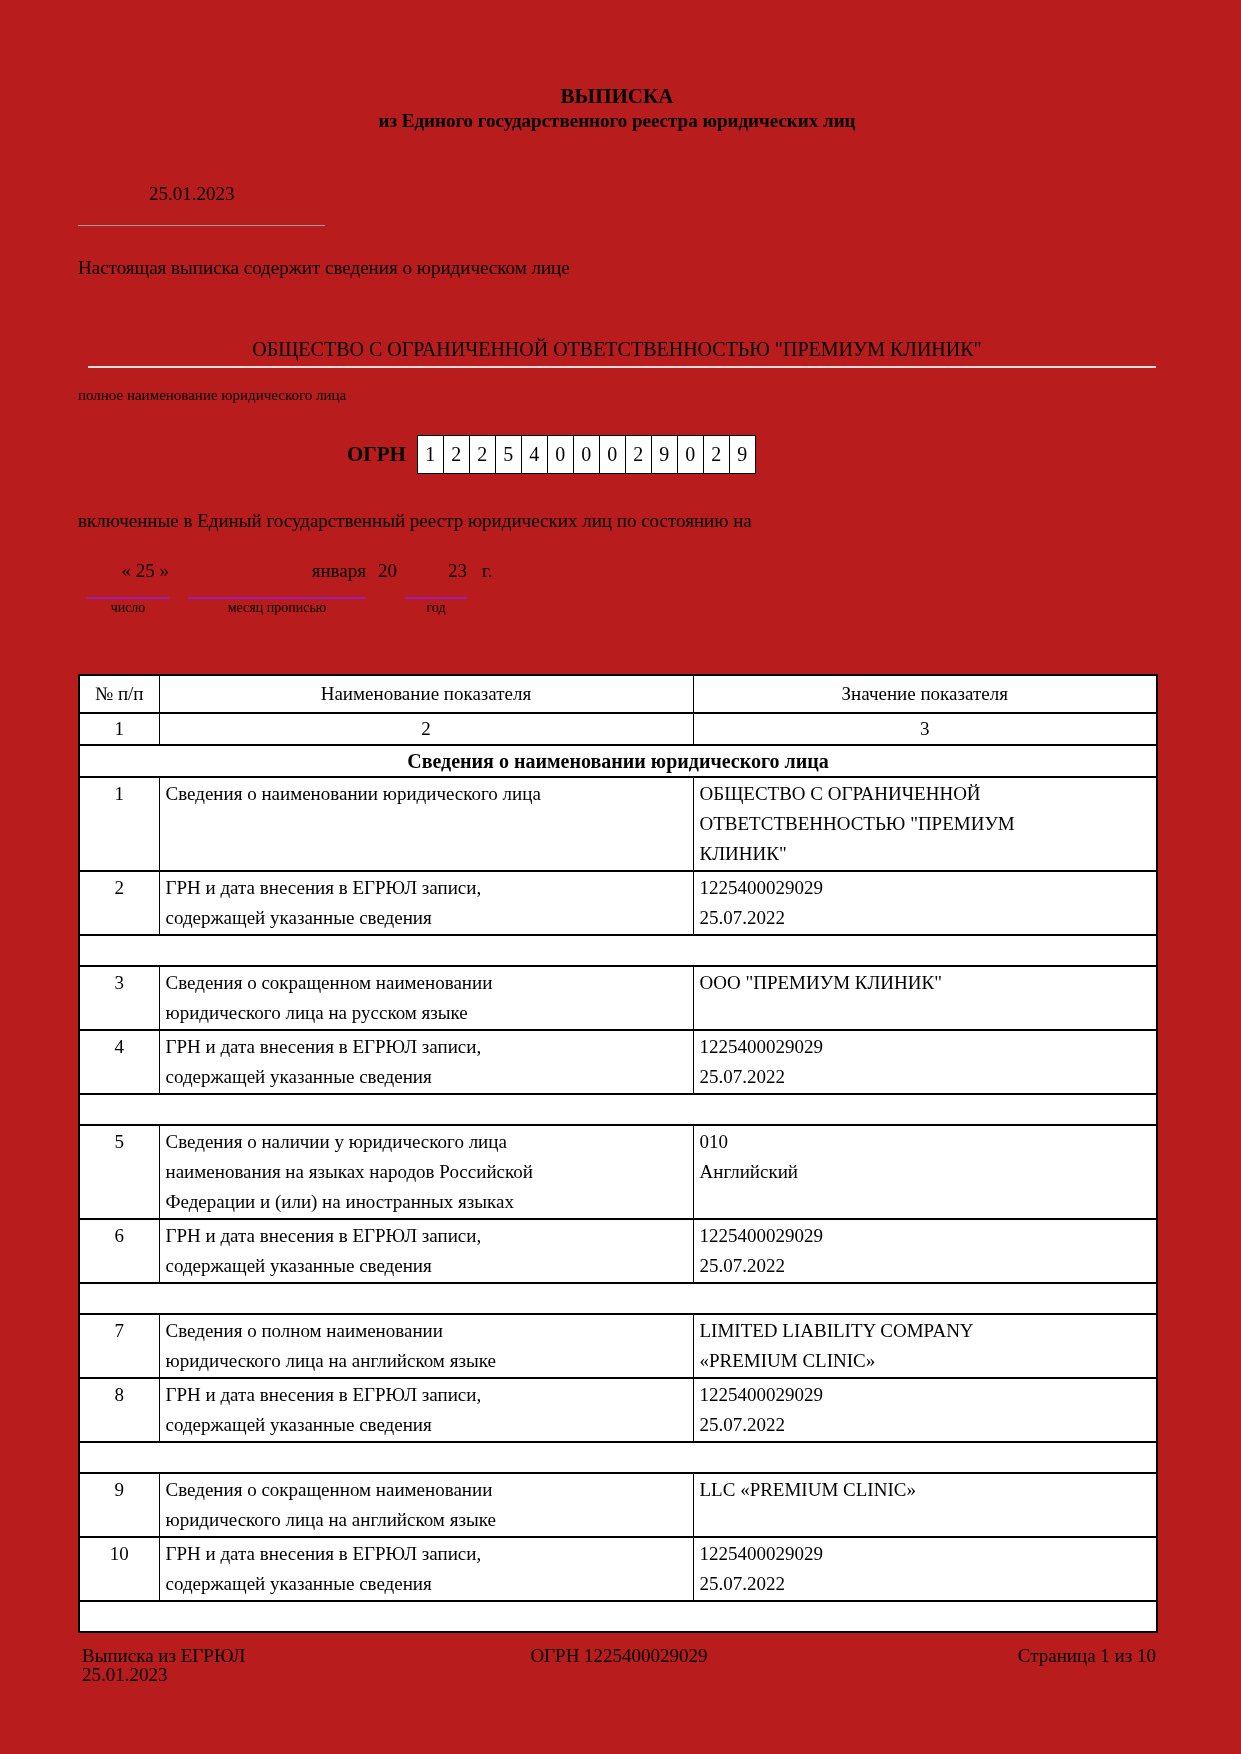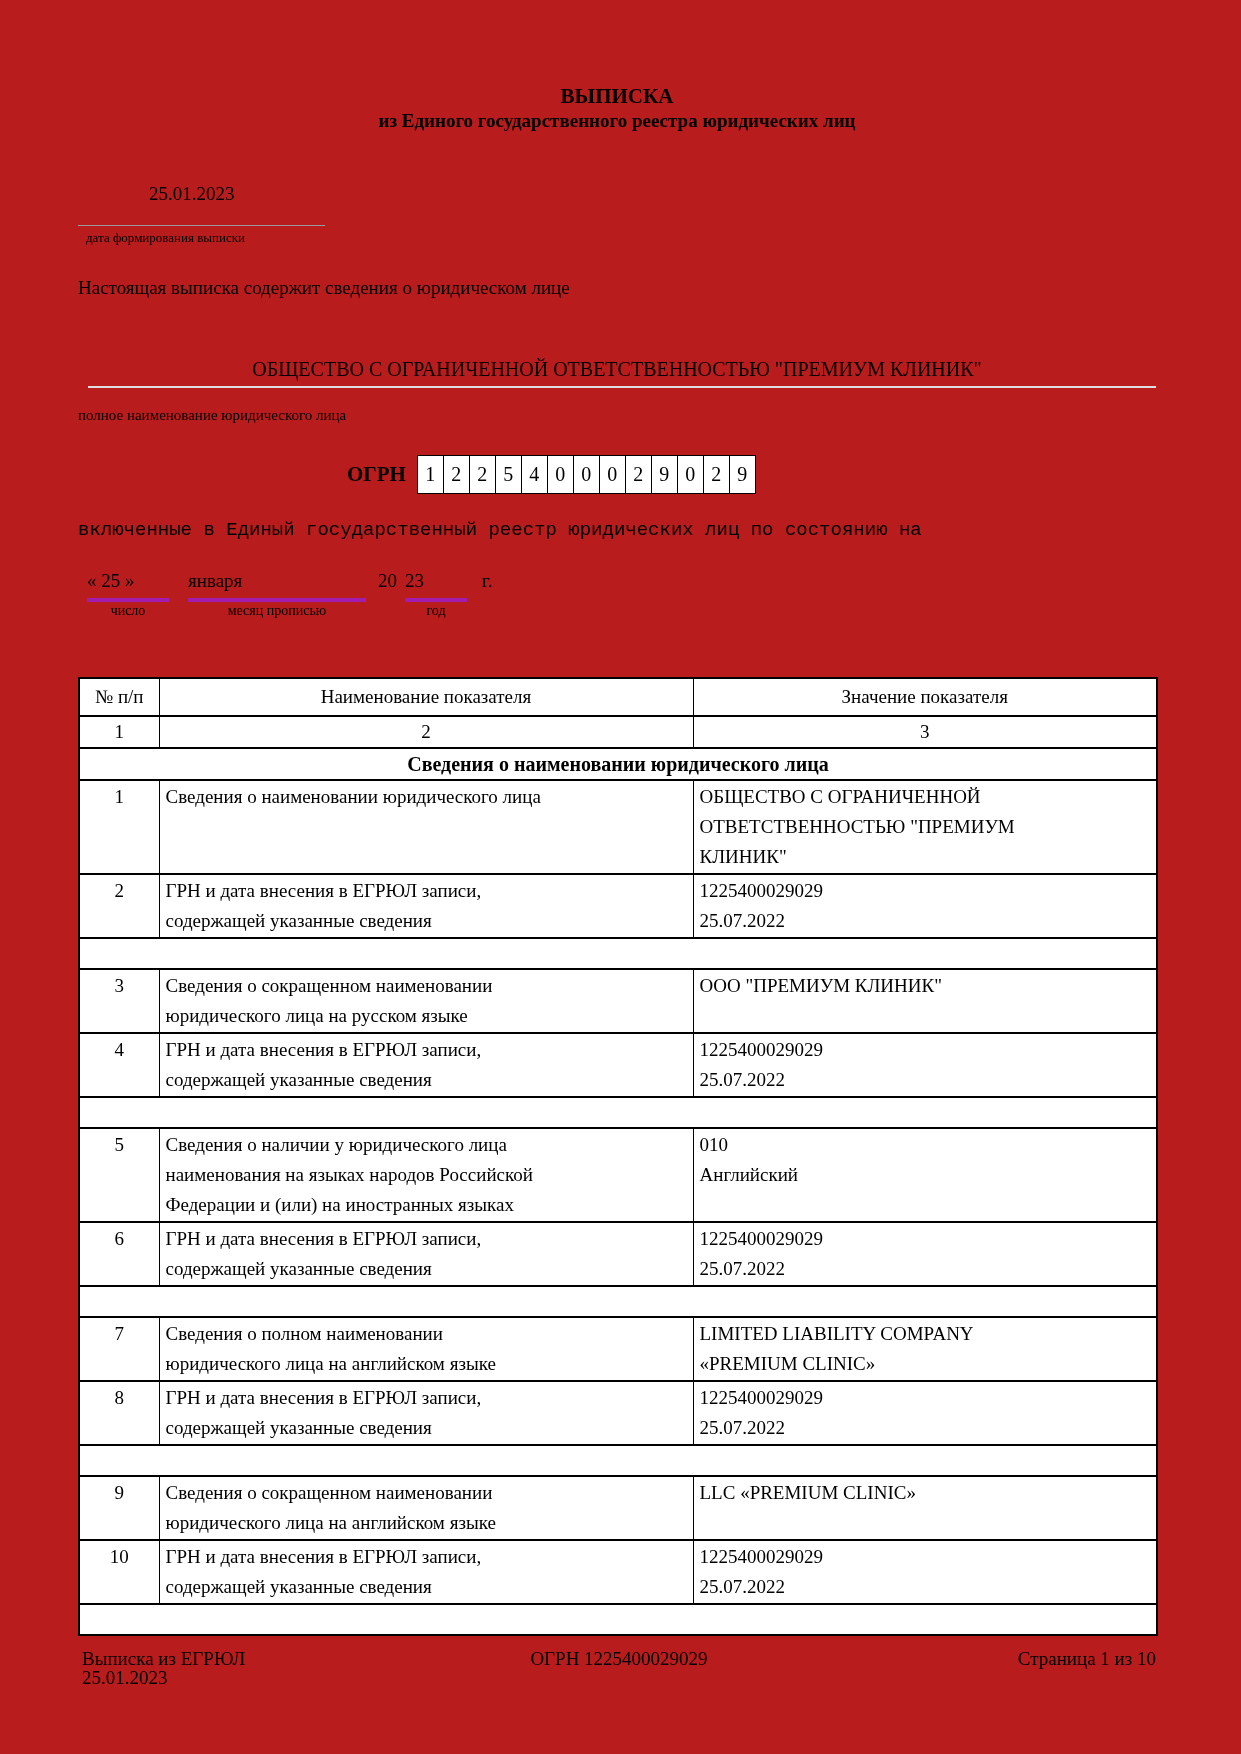--- a/index.html
+++ b/index.html
@@ -94,37 +94,36 @@
     margin-left: -1px;
     display: flex;
     align-items: center;
     justify-content: center;
     font-size: 20px;
     background: #fff;
   }
   .ogrn-box:first-child { margin-left: 0; }
   
   .asof {
-    margin-top: 24px;
+    margin-top: 34px;
     font-size: 19px;
     line-height: 25px;
-    font-family: Liberation Mono, monospace;
   }
   .date-row {
     margin-top: 26px;
     display: flex;
     align-items: flex-start;
     font-size: 19px;
   }
   .fld { display: flex; flex-direction: column; }
   .fld .val {
-    text-align: left;
+    text-align: right;
     line-height: 24px;
-    padding-bottom: 5px;
-    border-bottom: 4px solid #a21caf;
+    padding-bottom: 14px;
+    border-bottom: 2px solid #a21caf;
   }
   .fld .lbl {
     text-align: center;
     font-size: 14px;
     line-height: 18px;
   }
   .f-day   { margin-left: 9px; }
   .f-day .val   { width: 82px; }
   .f-month { margin-left: 19px; }
   .f-month .val { width: 178px; }
@@ -203,21 +202,20 @@
 <body>
 
 <div class="page">
 
   <div class="doc-title">ВЫПИСКА</div>
   <div class="doc-subtitle">из Единого государственного реестра юридических лиц</div>
 
   <div class="formation">
     <div class="formation-date">25.01.2023</div>
     <div class="formation-rule"></div>
-    <div class="formation-label">дата формирования выписки</div>
   </div>
 
   <div class="intro">Настоящая выписка содержит сведения о юридическом лице</div>
 
   <div class="company">
     <div class="company-name">ОБЩЕСТВО С ОГРАНИЧЕННОЙ ОТВЕТСТВЕННОСТЬЮ "ПРЕМИУМ КЛИНИК"</div>
     <div class="company-rule"></div>
     <div class="company-label">полное наименование юридического лица</div>
   </div>
 

